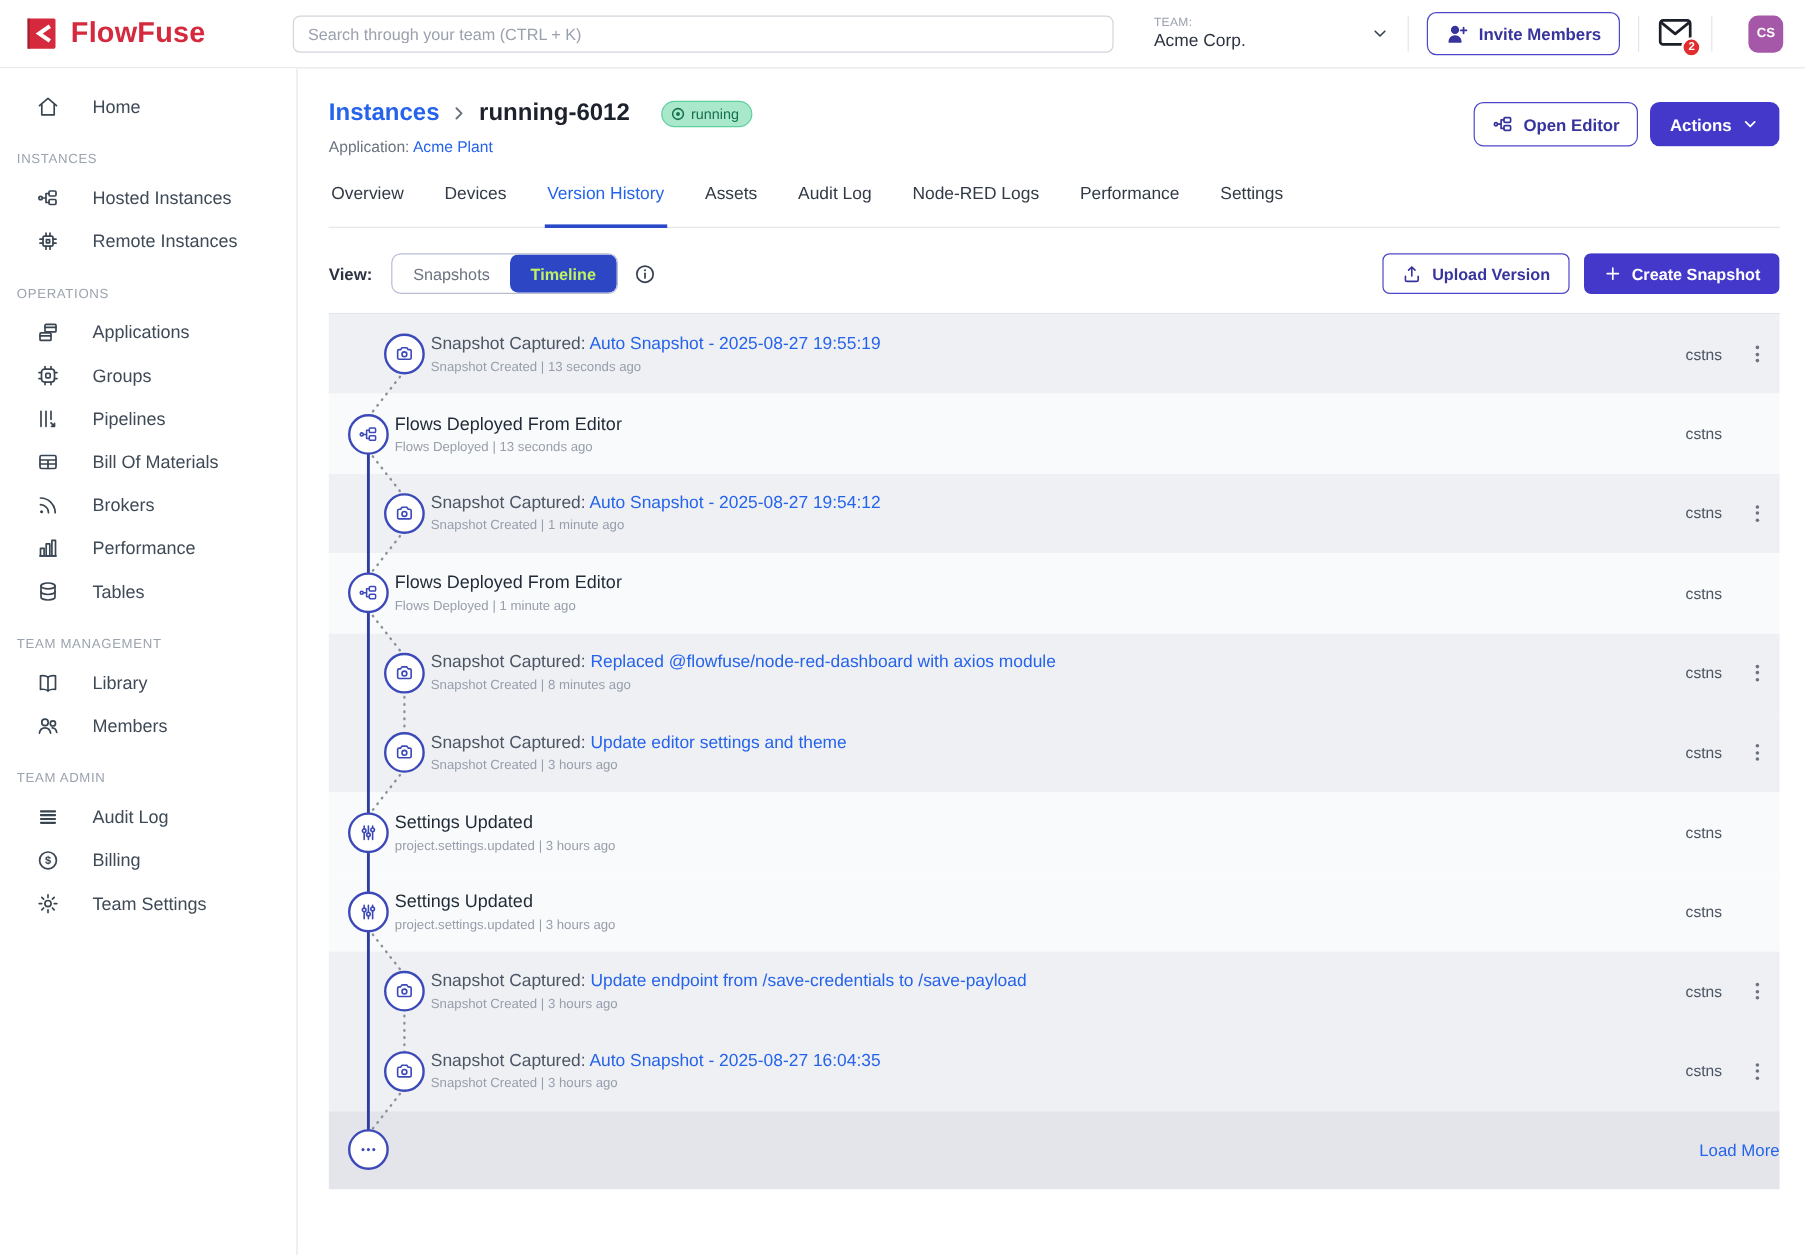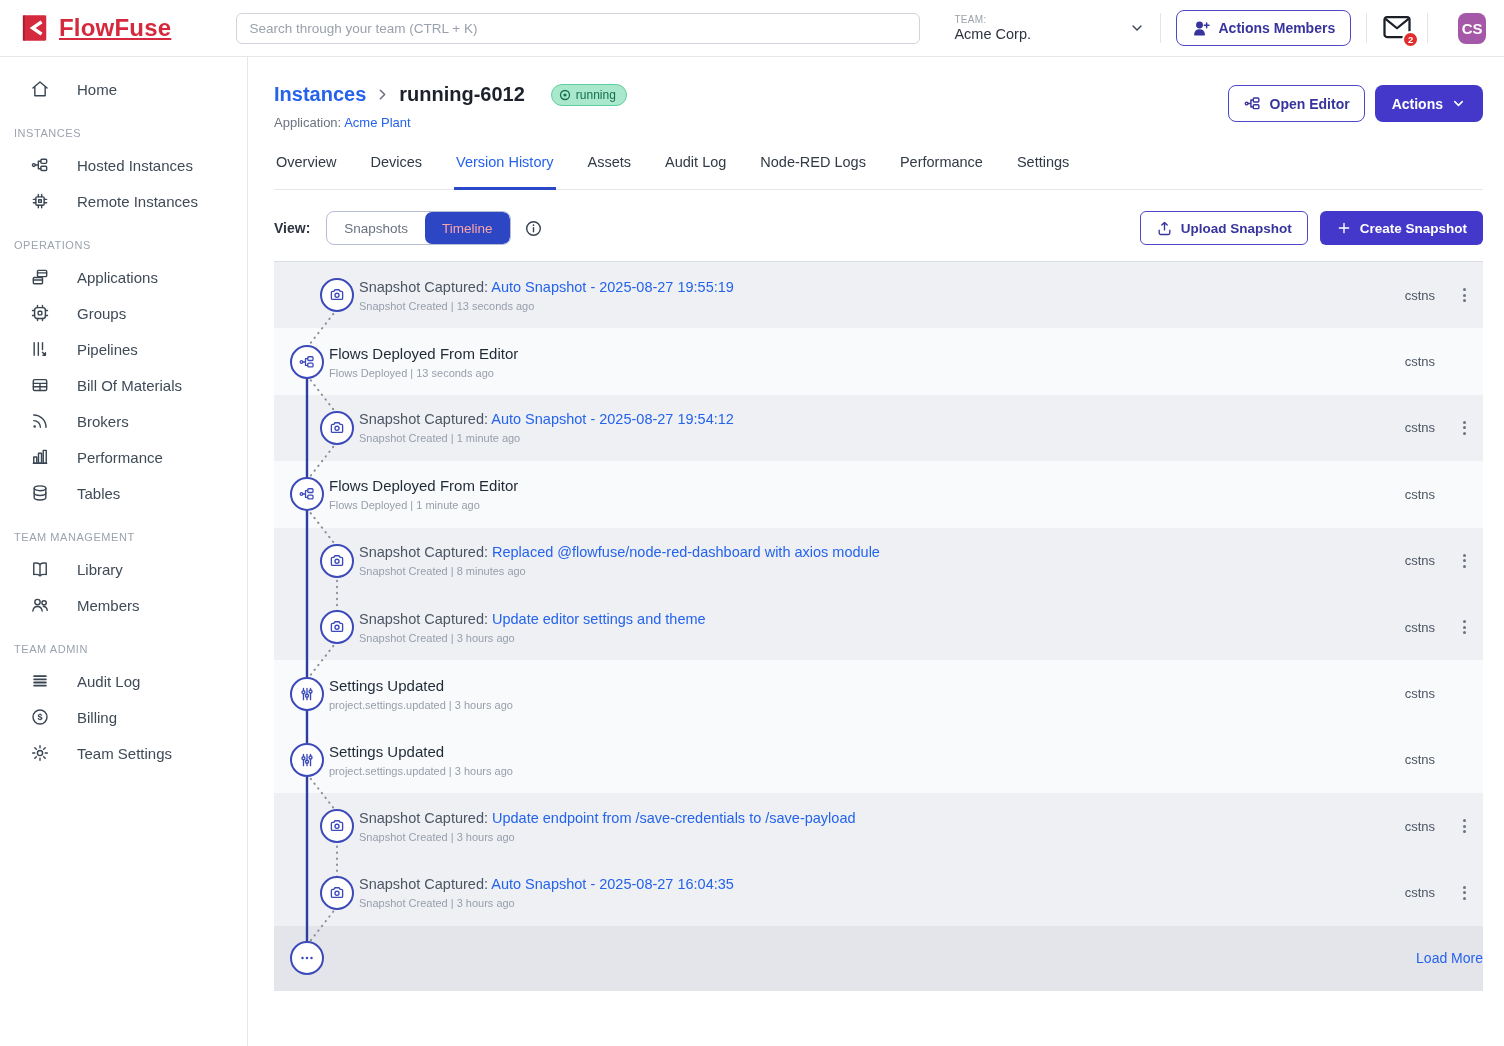--- a/index.html
+++ b/index.html
@@ -9,36 +9,36 @@
     --badge_green_bg:#a9e8cb; --badge_green_text:#15704e; --badge_green_border:#5ecf9f;
     --avatar_purple:#a558a8; --icon_indigo:#3c4ab9; --sidebar_text:#3f4a57; --border:#e5e7eb;
   }
   *{box-sizing:border-box; margin:0; padding:0;}
   html,body{width:1504px; height:1046px; overflow:hidden; background:#fff;
     font-family:"Liberation Sans","DejaVu Sans",sans-serif; color:var(--dark_text);}
   svg{display:block}
   
   .topbar{height:57px; display:flex; align-items:center; padding:0 18px 0 20px; border-bottom:1px solid var(--border); background:#fff;}
   .logo{display:flex; align-items:center; gap:9px; width:228px;}
-  .logo-text{color:var(--brand_red); font-size:24px; font-weight:700; letter-spacing:.2px;text-decoration:underline;}
+  .logo-text{color:var(--brand_red); font-size:24px; font-weight:700; letter-spacing:.2px;}
   .search{flex:0 0 684px; margin-left:12px; height:31px; border:1px solid #d1d5db; border-radius:6px;
     padding:0 12px; font-size:13.5px; color:#374151; outline:none; font-family:inherit;}
   .search::placeholder{color:#9aa1ac;}
   .team{margin-left:34px; width:212px; display:flex; align-items:center; justify-content:space-between; cursor:pointer;}
   .team-label{font-size:10px; color:#9aa1ac; letter-spacing:.03em;}
   .team-name{font-size:14.5px; color:#2d3340; margin-top:1px;}
   .vdiv{width:1px; height:30px; background:#e2e5ea; margin:0 15px; flex:none;}
   .btn{display:inline-flex; align-items:center; gap:8px; border-radius:8px; cursor:pointer; font-family:inherit; font-weight:700; border:1px solid transparent; white-space:nowrap;}
   .btn-outline{background:#fff; border-color:#4f47c9; color:#37349d;}
   .btn-solid{background:var(--indigo); color:#fff;}
   .invite{height:36px; padding:0 15px; font-size:14px;}
   .mailwrap{position:relative; width:32px; height:28px; color:#1b1f27;}
   .mail-badge{position:absolute; right:-7px; bottom:-6px; background:#e02d2d; color:#fff; font-size:9.5px; font-weight:700;
     min-width:17px; height:17px; border-radius:9px; display:flex; align-items:center; justify-content:center; border:2px solid #fff;}
-  .avatar{width:31px; height:31px; border-radius:8px; background:var(--avatar_purple); color:#fff; font-size:15px; font-weight:700;
+  .avatar{width:31px; height:31px; border-radius:8px; background:var(--avatar_purple); color:#fff; font-size:11px; font-weight:700;
     display:flex; align-items:center; justify-content:center; cursor:pointer;margin-left:15px;}
   
   .shell{display:flex; height:989px;}
   .sidebar{width:248px; flex:none; border-right:1px solid var(--border); padding-top:14px; background:#fff; overflow:hidden;}
   .nav-label{font-size:11px; color:#9ba3ae; letter-spacing:.05em; margin:20px 0 8px 14px;}
   .nav-item{display:flex; align-items:center; gap:27px; height:36px; padding-left:30px; cursor:pointer; color:var(--sidebar_text);}
   .nav-icon{width:20px; height:20px; flex:none; color:#3a4552;}
   .nav-icon svg{width:20px; height:20px;}
   .nav-text{font-size:15px;}
   .main{flex:1; overflow:hidden;}
@@ -58,21 +58,21 @@
   .actions-btn{height:37px; padding:0 16px; font-size:14px;}
   
   .tabs{display:flex; gap:30px; margin:20px 21px 0 26px; border-bottom:1px solid var(--border); height:40px;}
   .tab{font-size:14.5px; color:#323a46; padding:4px 2px 0; cursor:pointer; display:flex; align-items:flex-start; border-bottom:3px solid transparent; margin-bottom:-1px;}
   .tab.active{color:var(--link_blue); border-bottom-color:#2949c8; font-weight:500;}
   
   .viewbar{display:flex; align-items:center; margin:0 21px 0 26px; padding:21px 0 16px; border-bottom:1px solid #d9dce3;}
   .view-label{font-size:14px; font-weight:700; color:#2d3340; margin-right:16px;}
   .seg{display:flex; border:1px solid #b9bdd4; border-radius:8px; height:34px; overflow:hidden; background:#fff;}
   .seg-opt{padding:0 17px; display:flex; align-items:center; font-size:13.5px; color:#6b7280; cursor:pointer;}
-  .seg-opt.active{background:var(--toggle_active); color:#fca5a5; font-weight:400; border-radius:7px;}
+  .seg-opt.active{background:var(--toggle_active); color:#bef264; font-weight:700; border-radius:7px;}
   .info-icon{margin-left:13px; color:#374151; cursor:pointer;}
   .viewbar-right{margin-left:auto; display:flex; gap:12px;}
   .upload-btn,.create-btn{height:34px; padding:0 15px; font-size:13.5px; border-radius:6px;}
   
   .timeline{position:relative; margin:0 21px 0 26px;}
   .trow{display:flex; align-items:center; height:66.4px;}
   .trow.bg-gray{background:var(--row_gray);}
   .trow.bg-light{background:var(--row_light);}
   .iconcol{flex:none; margin-left:16px;}
   .iconcol.indent{margin-left:46px;}
@@ -120,21 +120,21 @@
   </div>
   <div class="vdiv"></div>
   <button class="btn btn-outline invite">
     <span>
       <svg width="19" height="19" viewBox="0 0 24 24" fill="none" stroke="#37349d" stroke-width="1.9" stroke-linecap="round" stroke-linejoin="round">
         <circle cx="9.5" cy="7.5" r="3.4" fill="#37349d"></circle>
           <path d="M3.5 20c.4-4 3-6 6-6s5.6 2 6 6z" fill="#37349d"></path>
         <path d="M18.5 5v6M15.5 8h6"></path>
         </svg>
     </span>
-    <span>Actions Members</span>
+    <span>Invite Members</span>
   </button>
   <div class="vdiv"></div>
   <div class="mailwrap">
     <span>
       <svg width="30" height="26" viewBox="0 0 24 20" fill="none" stroke="currentColor" stroke-width="1.8" stroke-linejoin="round">
         <rect x="2" y="2" width="20" height="16" rx="2"></rect>
           <path d="M2.8 3.5 12 11l9.2-7.5"></path>
         </svg>
     </span>
     <span class="mail-badge">2</span>
@@ -370,21 +370,21 @@
           </svg>
       </span>
       <div class="viewbar-right">
         <button class="btn btn-outline upload-btn">
           <span>
             <svg width="17" height="17" viewBox="0 0 24 24" fill="none" stroke="#37349d" stroke-width="1.9" stroke-linecap="round" stroke-linejoin="round">
                 <path d="M12 14V4M8.2 7.2 12 3.5l3.8 3.7"></path>
                 <path d="M4.5 14.5v4a2 2 0 0 0 2 2h11a2 2 0 0 0 2-2v-4"></path>
               </svg>
           </span>
-          <span>Upload Snapshot</span>
+          <span>Upload Version</span>
         </button>
         <button class="btn btn-solid create-btn">
           <span>
             <svg width="16" height="16" viewBox="0 0 24 24" fill="none" stroke="#fff" stroke-width="2.1" stroke-linecap="round">
                 <path d="M12 5v14M5 12h14"></path>
               </svg>
           </span>
           <span>Create Snapshot</span>
         </button>
       </div>

